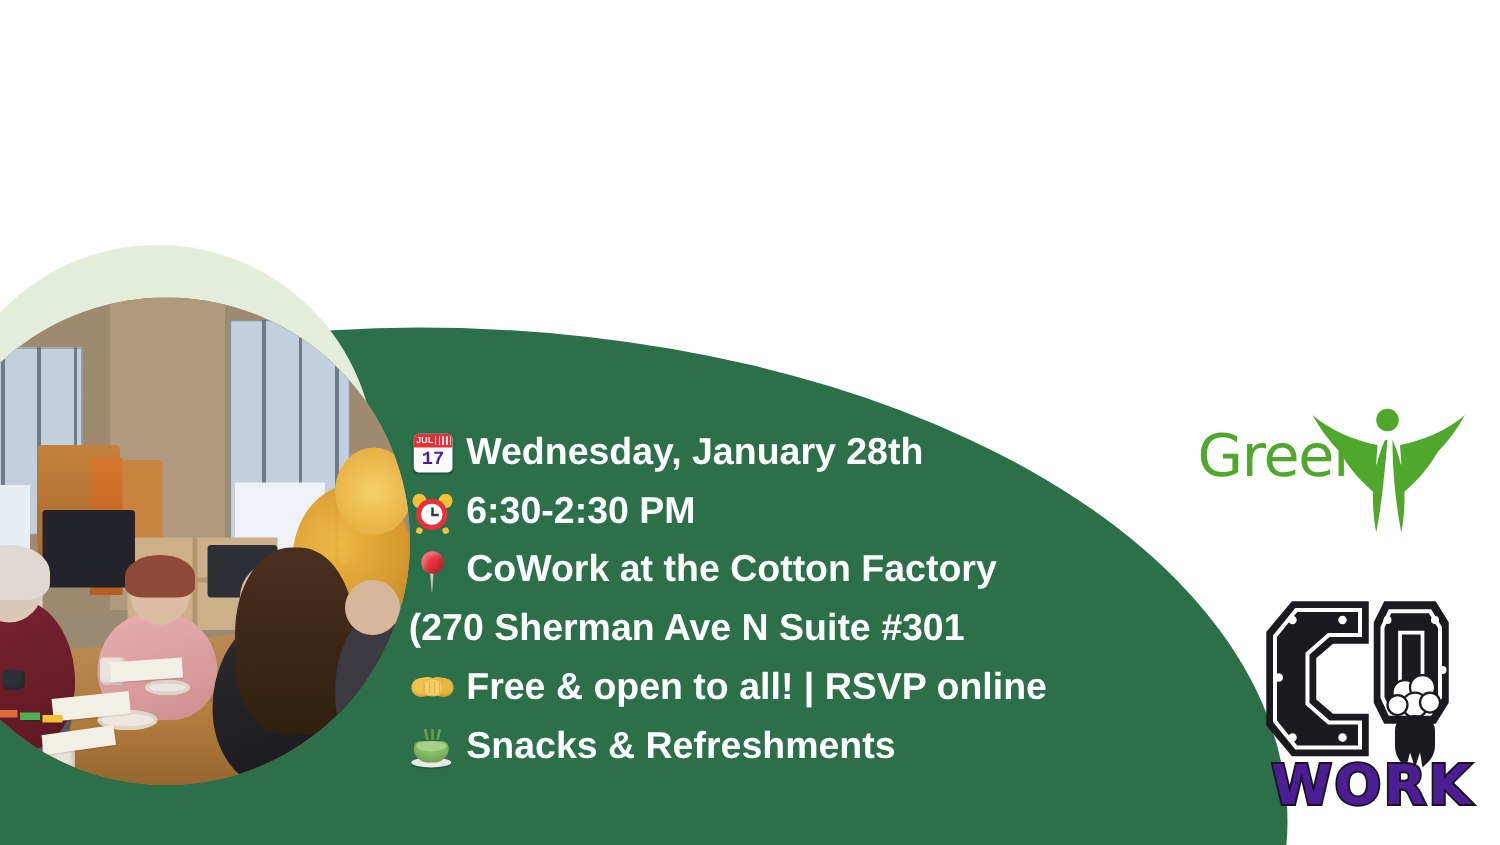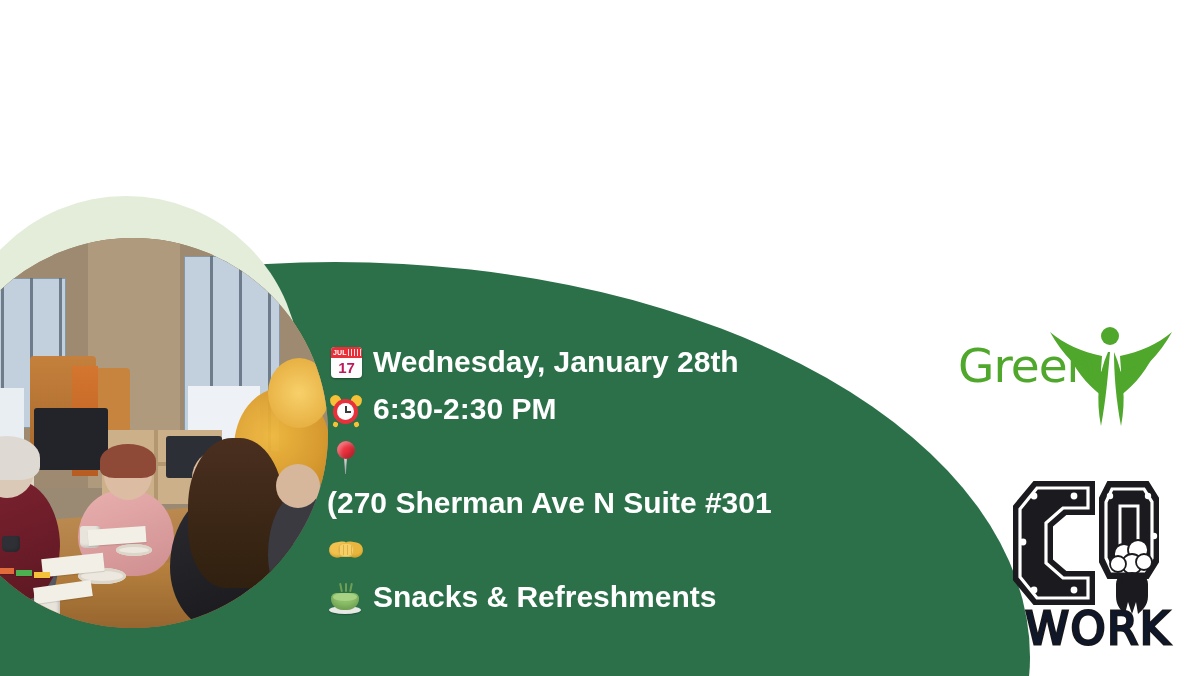--- a/index.html
+++ b/index.html
@@ -212,23 +212,23 @@
   }
   .ico-cal .cal-top .cal-grid {
     position: absolute; right: 1px; top: 2px; width: 13px; height: 7px;
     background:
       repeating-linear-gradient(90deg,#fff 0 1.2px, #e8303a 1.2px 3px),
       repeating-linear-gradient(0deg,#fff 0 1.2px, #e8303a 1.2px 3.4px);
     opacity: .85;
   }
   .ico-cal .cal-num {
     position: absolute; left: 0; right: 0; top: 11px; bottom: 0;
-    color: #be185d; font-size: 15px; font-weight: 700;
+    color: #4c1d95; font-size: 15px; font-weight: 700;
     line-height: 19px; text-align: center;
-    font-family: Liberation Sans, sans-serif;
+    font-family: Liberation Mono, monospace;
   }
 
   
   .ico-clock { position: absolute; left: 2px; top: 2px; width: 34px; height: 33px; }
   .ico-clock .bell { position: absolute; top: 1px; width: 11px; height: 11px;
     background: #f5c136; border-radius: 50% 50% 40% 40%; }
   .ico-clock .bell.l { left: 1px; transform: rotate(-22deg); }
   .ico-clock .bell.r { right: 1px; transform: rotate(22deg); }
   .ico-clock .body {
     position: absolute; left: 4px; top: 5px; width: 25px; height: 25px;
@@ -341,23 +341,23 @@
     height: 180px;
     z-index: 6;
   }
   .cw-word {
     position: absolute;
     left: 6px;
     bottom: 2px;
     width: 168px;
     text-align: center;
     font-size: 44px;
-    font-weight: 400;
+    font-weight: 700;
     letter-spacing: 2px;
-    color: #0f172a;
+    color: #4c1d95;
     -webkit-text-stroke: 3px #17171a;
     paint-order: stroke fill;
     font-family: "DejaVu Sans", sans-serif;
   }
 </style>
 </head>
 <body>
 
 <div id="flyer">
 
@@ -462,35 +462,37 @@
       <div class="d-txt">6:30-2:30 PM</div>
     </div>
 
     <div class="d-row">
       <div class="d-ico">
         <div class="ico-pin">
             <div class="needle"></div>
             <div class="knob"></div>
           </div>
       </div>
+      <div class="d-txt">CoWork at the Cotton Factory</div>
     </div>
 
     <div class="d-row noicon">
       <div class="d-txt">(270 Sherman Ave N Suite #301</div>
     </div>
 
 
     <div class="d-row">
       <div class="d-ico">
         <div class="ico-shake">
             <div class="palm l"></div>
             <div class="palm r"></div>
             <div class="grip"></div>
           </div>
       </div>
+      <div class="d-txt">Free &amp; open to all! | RSVP online</div>
     </div>
 
     <div class="d-row">
       <div class="d-ico">
         <div class="ico-tea">
           <div class="steam s1"></div>
             <div class="steam s2"></div>
             <div class="steam s3"></div>
           <div class="saucer"></div>
             <div class="bowl"></div>

